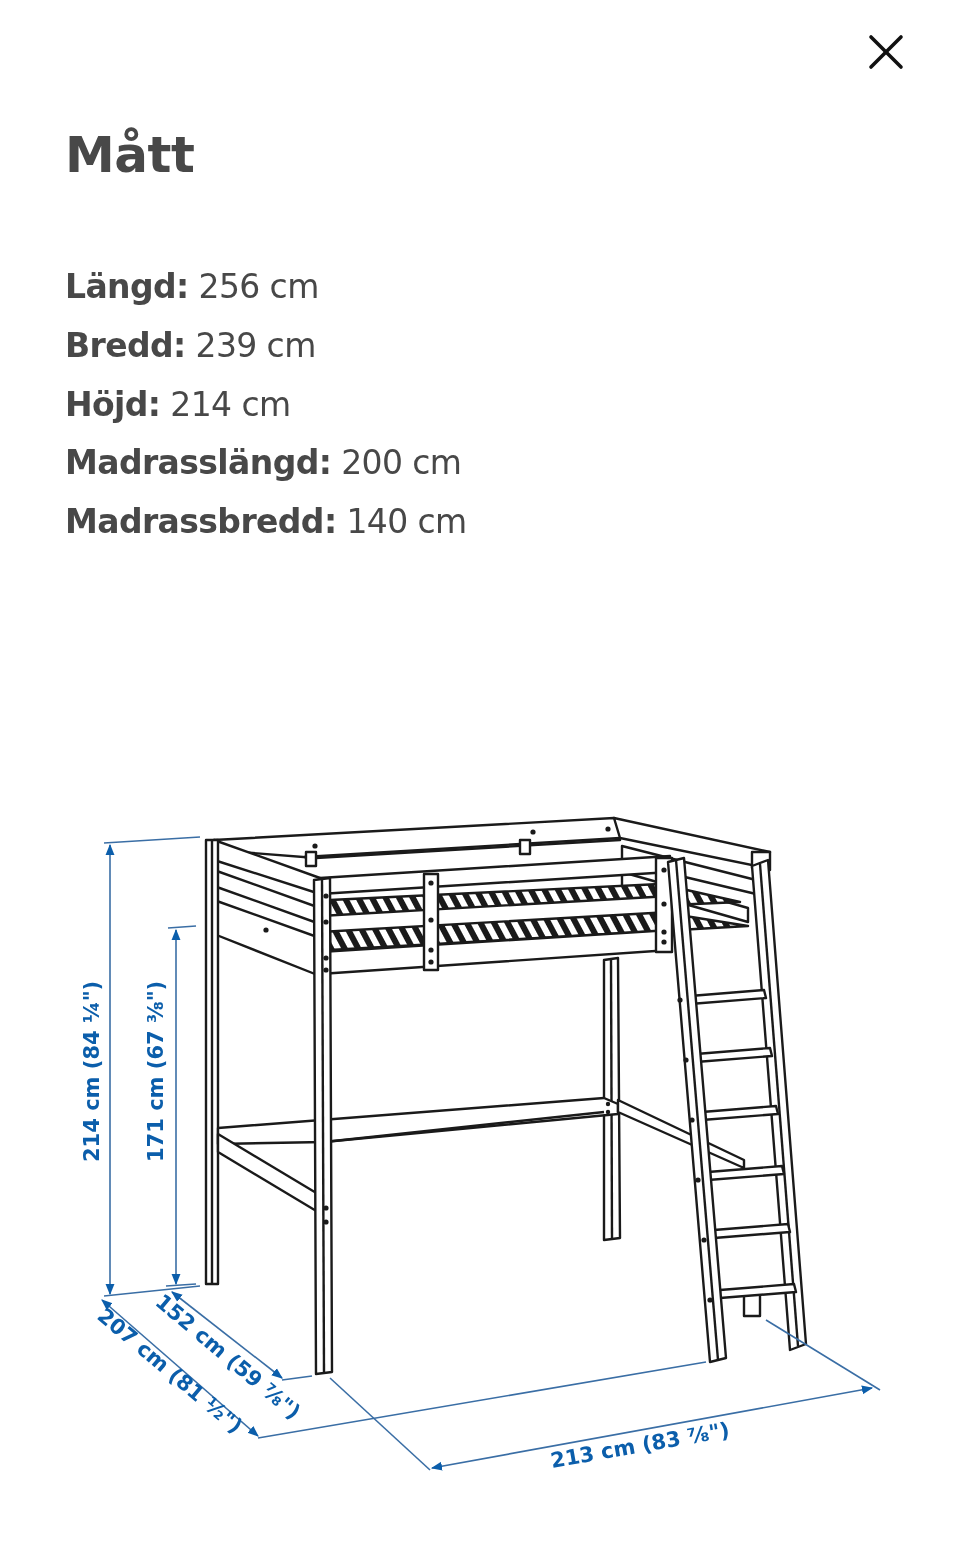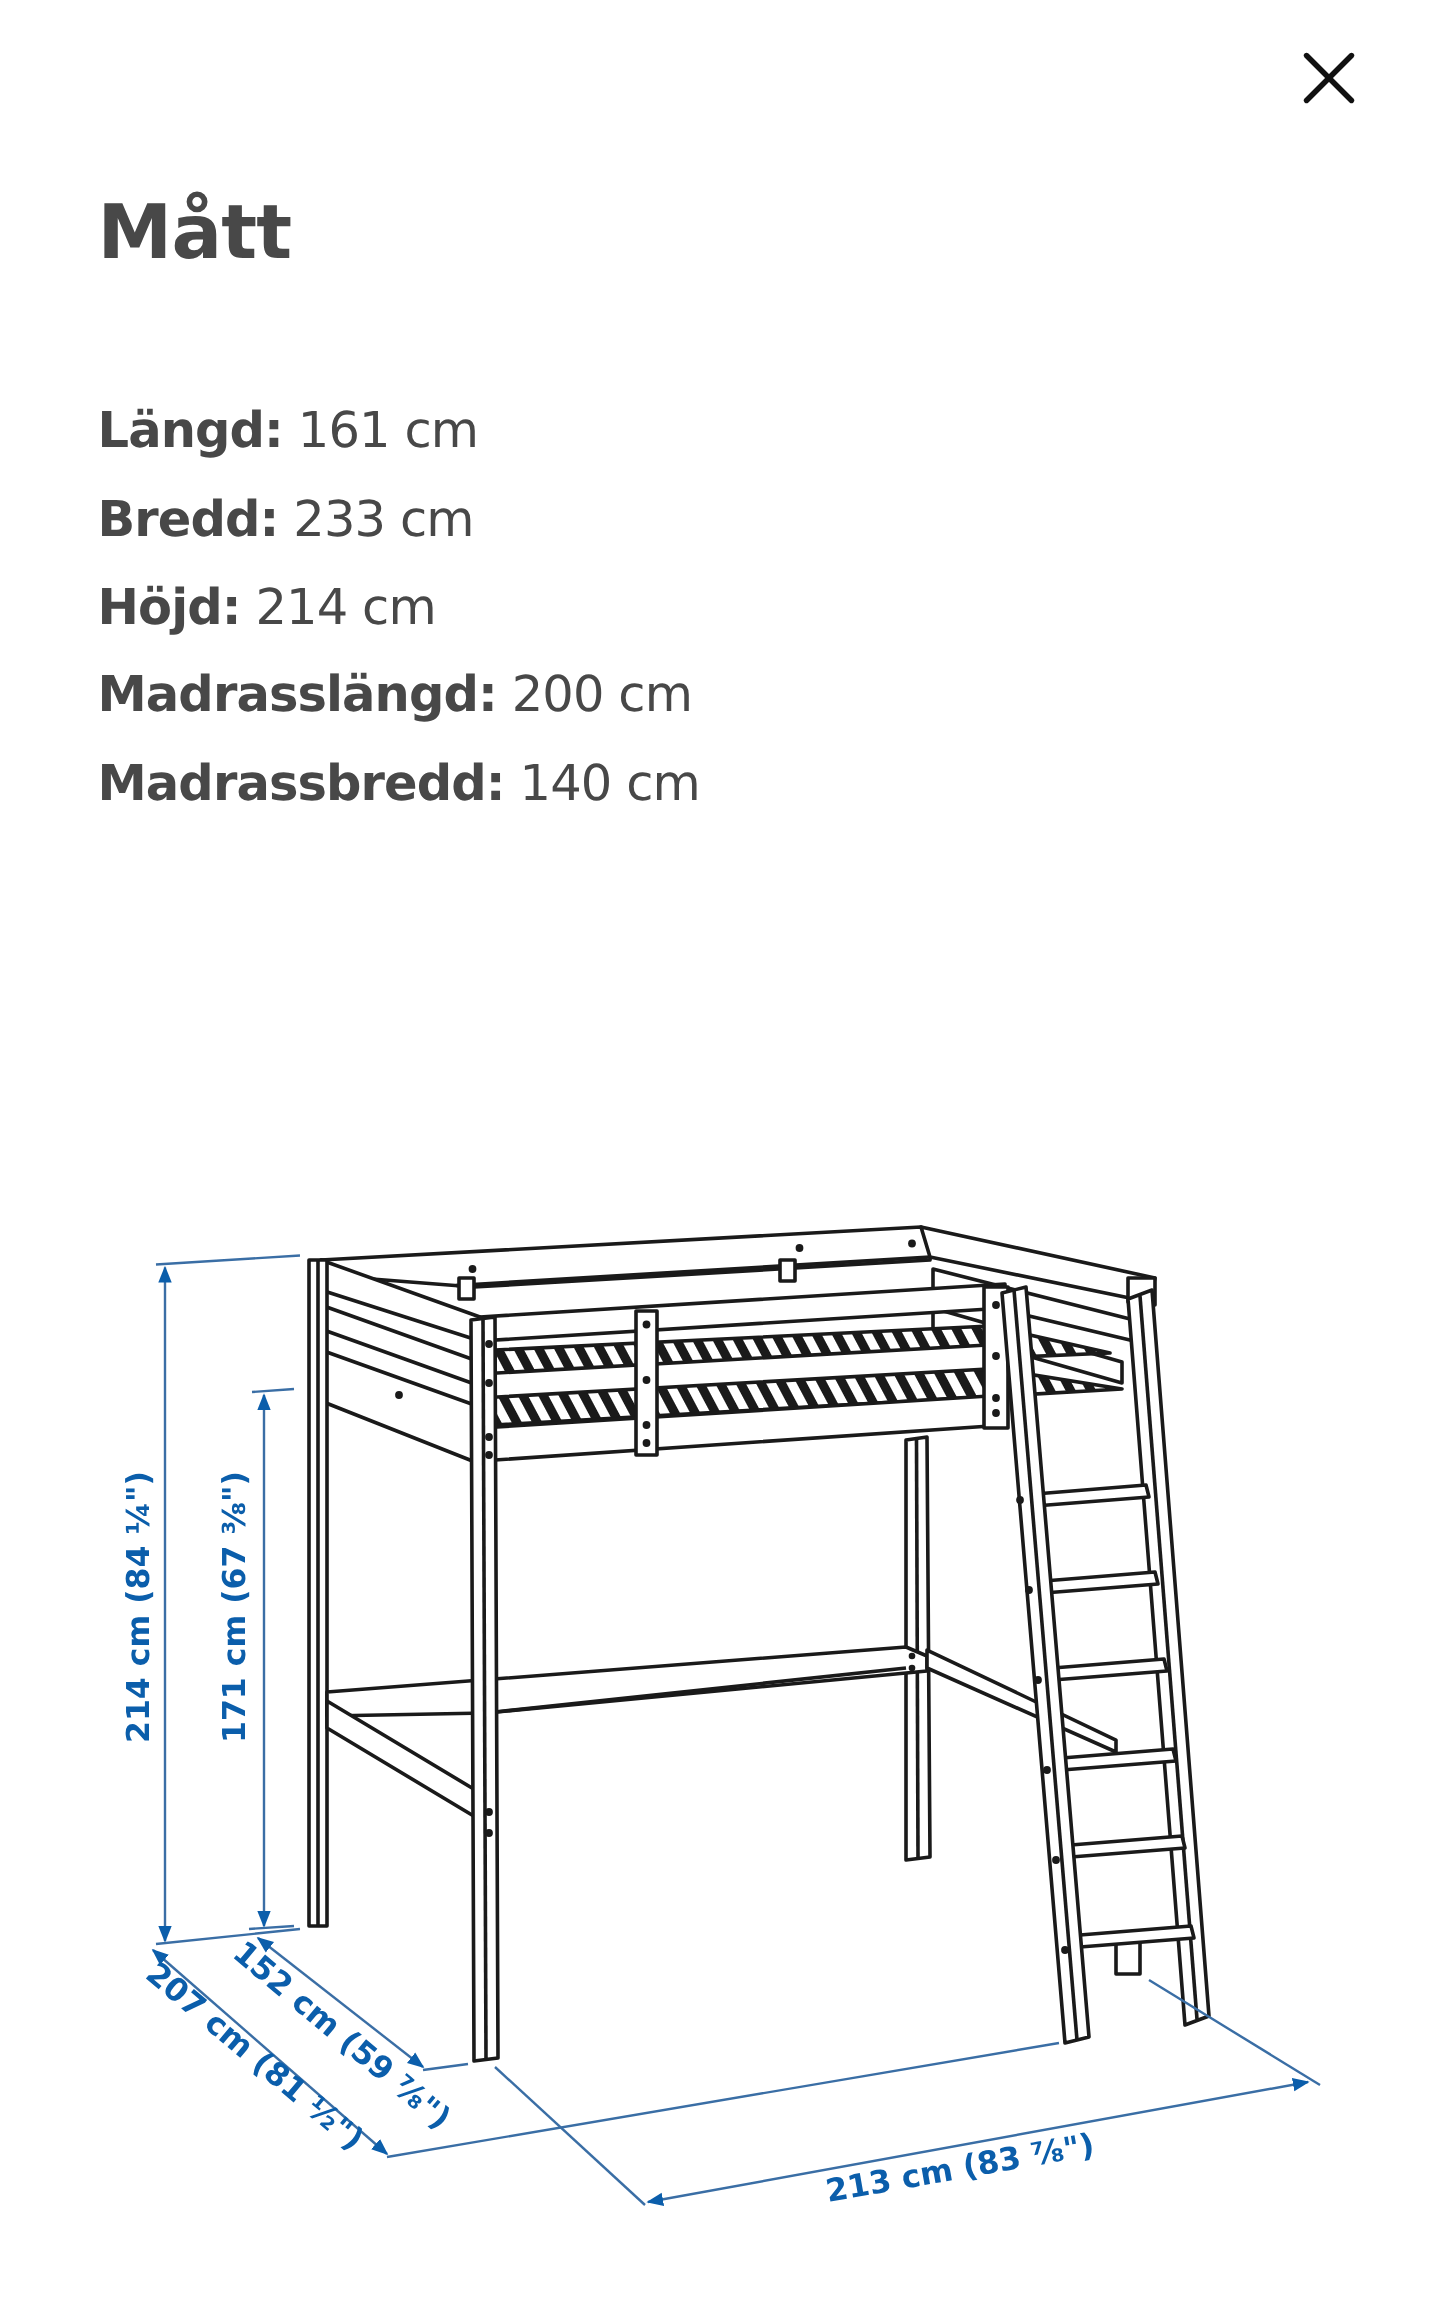--- a/index.html
+++ b/index.html
@@ -80,25 +80,25 @@
     <line x1="3" y1="3" x2="33" y2="33" stroke="#111111" stroke-width="3.6" stroke-linecap="round"></line>
     <line x1="33" y1="3" x2="3" y2="33" stroke="#111111" stroke-width="3.6" stroke-linecap="round"></line>
   </svg>
 </div>
 
 <h1 class="page-title">Mått</h1>
 
 <ul class="spec-list">
   <li class="spec-row">
     <span class="spec-label">Längd:</span>
-    <span class="spec-value">161 cm</span>
+    <span class="spec-value">256 cm</span>
   </li>
   <li class="spec-row">
     <span class="spec-label">Bredd:</span>
-    <span class="spec-value">233 cm</span>
+    <span class="spec-value">239 cm</span>
   </li>
   <li class="spec-row">
     <span class="spec-label">Höjd:</span>
     <span class="spec-value">214 cm</span>
   </li>
   <li class="spec-row">
     <span class="spec-label">Madrasslängd:</span>
     <span class="spec-value">200 cm</span>
   </li>
   <li class="spec-row">

